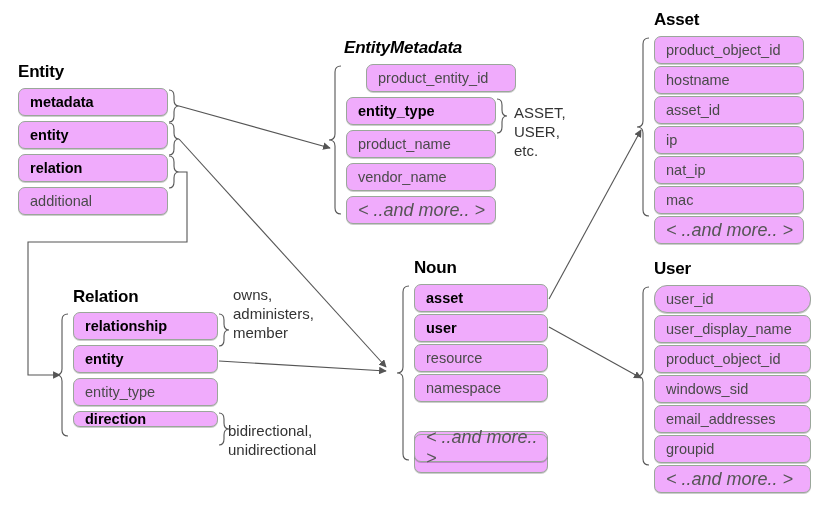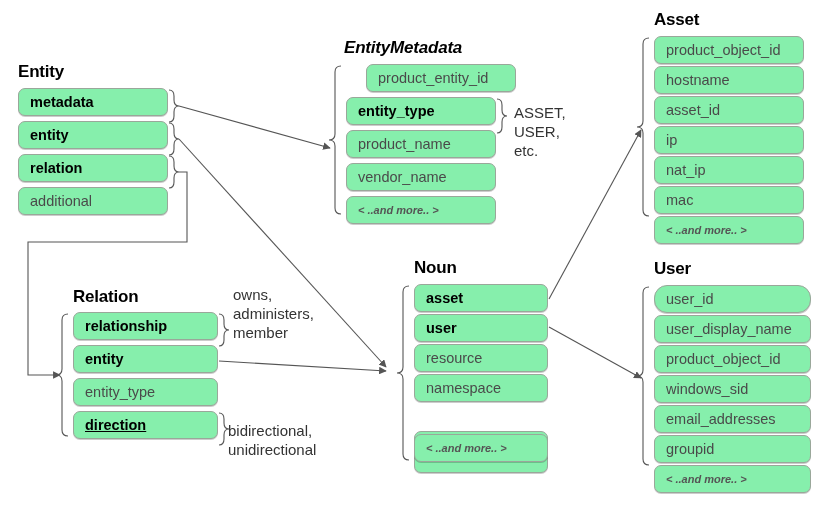--- a/index.html
+++ b/index.html
@@ -32,39 +32,38 @@
     position: absolute;
     font-size: 17px;
     font-weight: bold;
     color: #000000;
     white-space: nowrap;
     letter-spacing: -0.2px;
   }
   .field {
     position: absolute;
     box-sizing: border-box;
-    background: #86efac;
+    background: #f0abfc;
     border: 1px solid #9aa79a;
     border-radius: 7px;
     color: #4a4a4a;
     font-size: 14.5px;
     display: flex;
     align-items: center;
     padding-left: 11px;
     box-shadow: 0 1px 0 rgba(0,0,0,0.20);
   }
   .field.bold {
     font-weight: bold;
     color: #000000;
   }
   .field.more {
     font-style: italic;
     color: #555555;
-    font-size: 11px;
-    font-weight: bold;
+    font-size: 18px;
   }
   .note {
     position: absolute;
     font-size: 15px;
     color: #333333;
     line-height: 19px;
     white-space: pre;
   }
 </style>
 </head>
@@ -161,21 +160,21 @@
     <div class="field" style="left:414px;top:374px;width:134px;height:28px;">namespace</div>
     <div class="field" style="left:414px;top:404px;width:134px;height:42px;margin-top:27px;">labels</div>
     <div class="field more" style="left:414px;top:434px;width:134px;height:28px;">&lt; ..and more.. &gt;</div>
   </div>
 
   <div class="group">
     <div class="group-title" style="left:73px;top:287px;">Relation</div>
     <div class="field bold" style="left:73px;top:312px;width:145px;height:28px;">relationship</div>
     <div class="field bold" style="left:73px;top:345px;width:145px;height:28px;">entity</div>
     <div class="field" style="left:73px;top:378px;width:145px;height:28px;">entity_type</div>
-    <div class="field bold" style="left:73px;top:411px;width:145px;height:28px;text-decoration:underline;">direction</div>
+    <div class="field bold" style="left:73px;top:411px;width:145px;height:16px;">direction</div>
   </div>
 
   <div class="note" style="left:233px;top:285px;">owns,
 administers,
 member</div>
   <div class="note" style="left:514px;top:103px;">ASSET,
 USER,
 etc.</div>
   <div class="note" style="left:228px;top:421px;">bidirectional,
 unidirectional</div>

